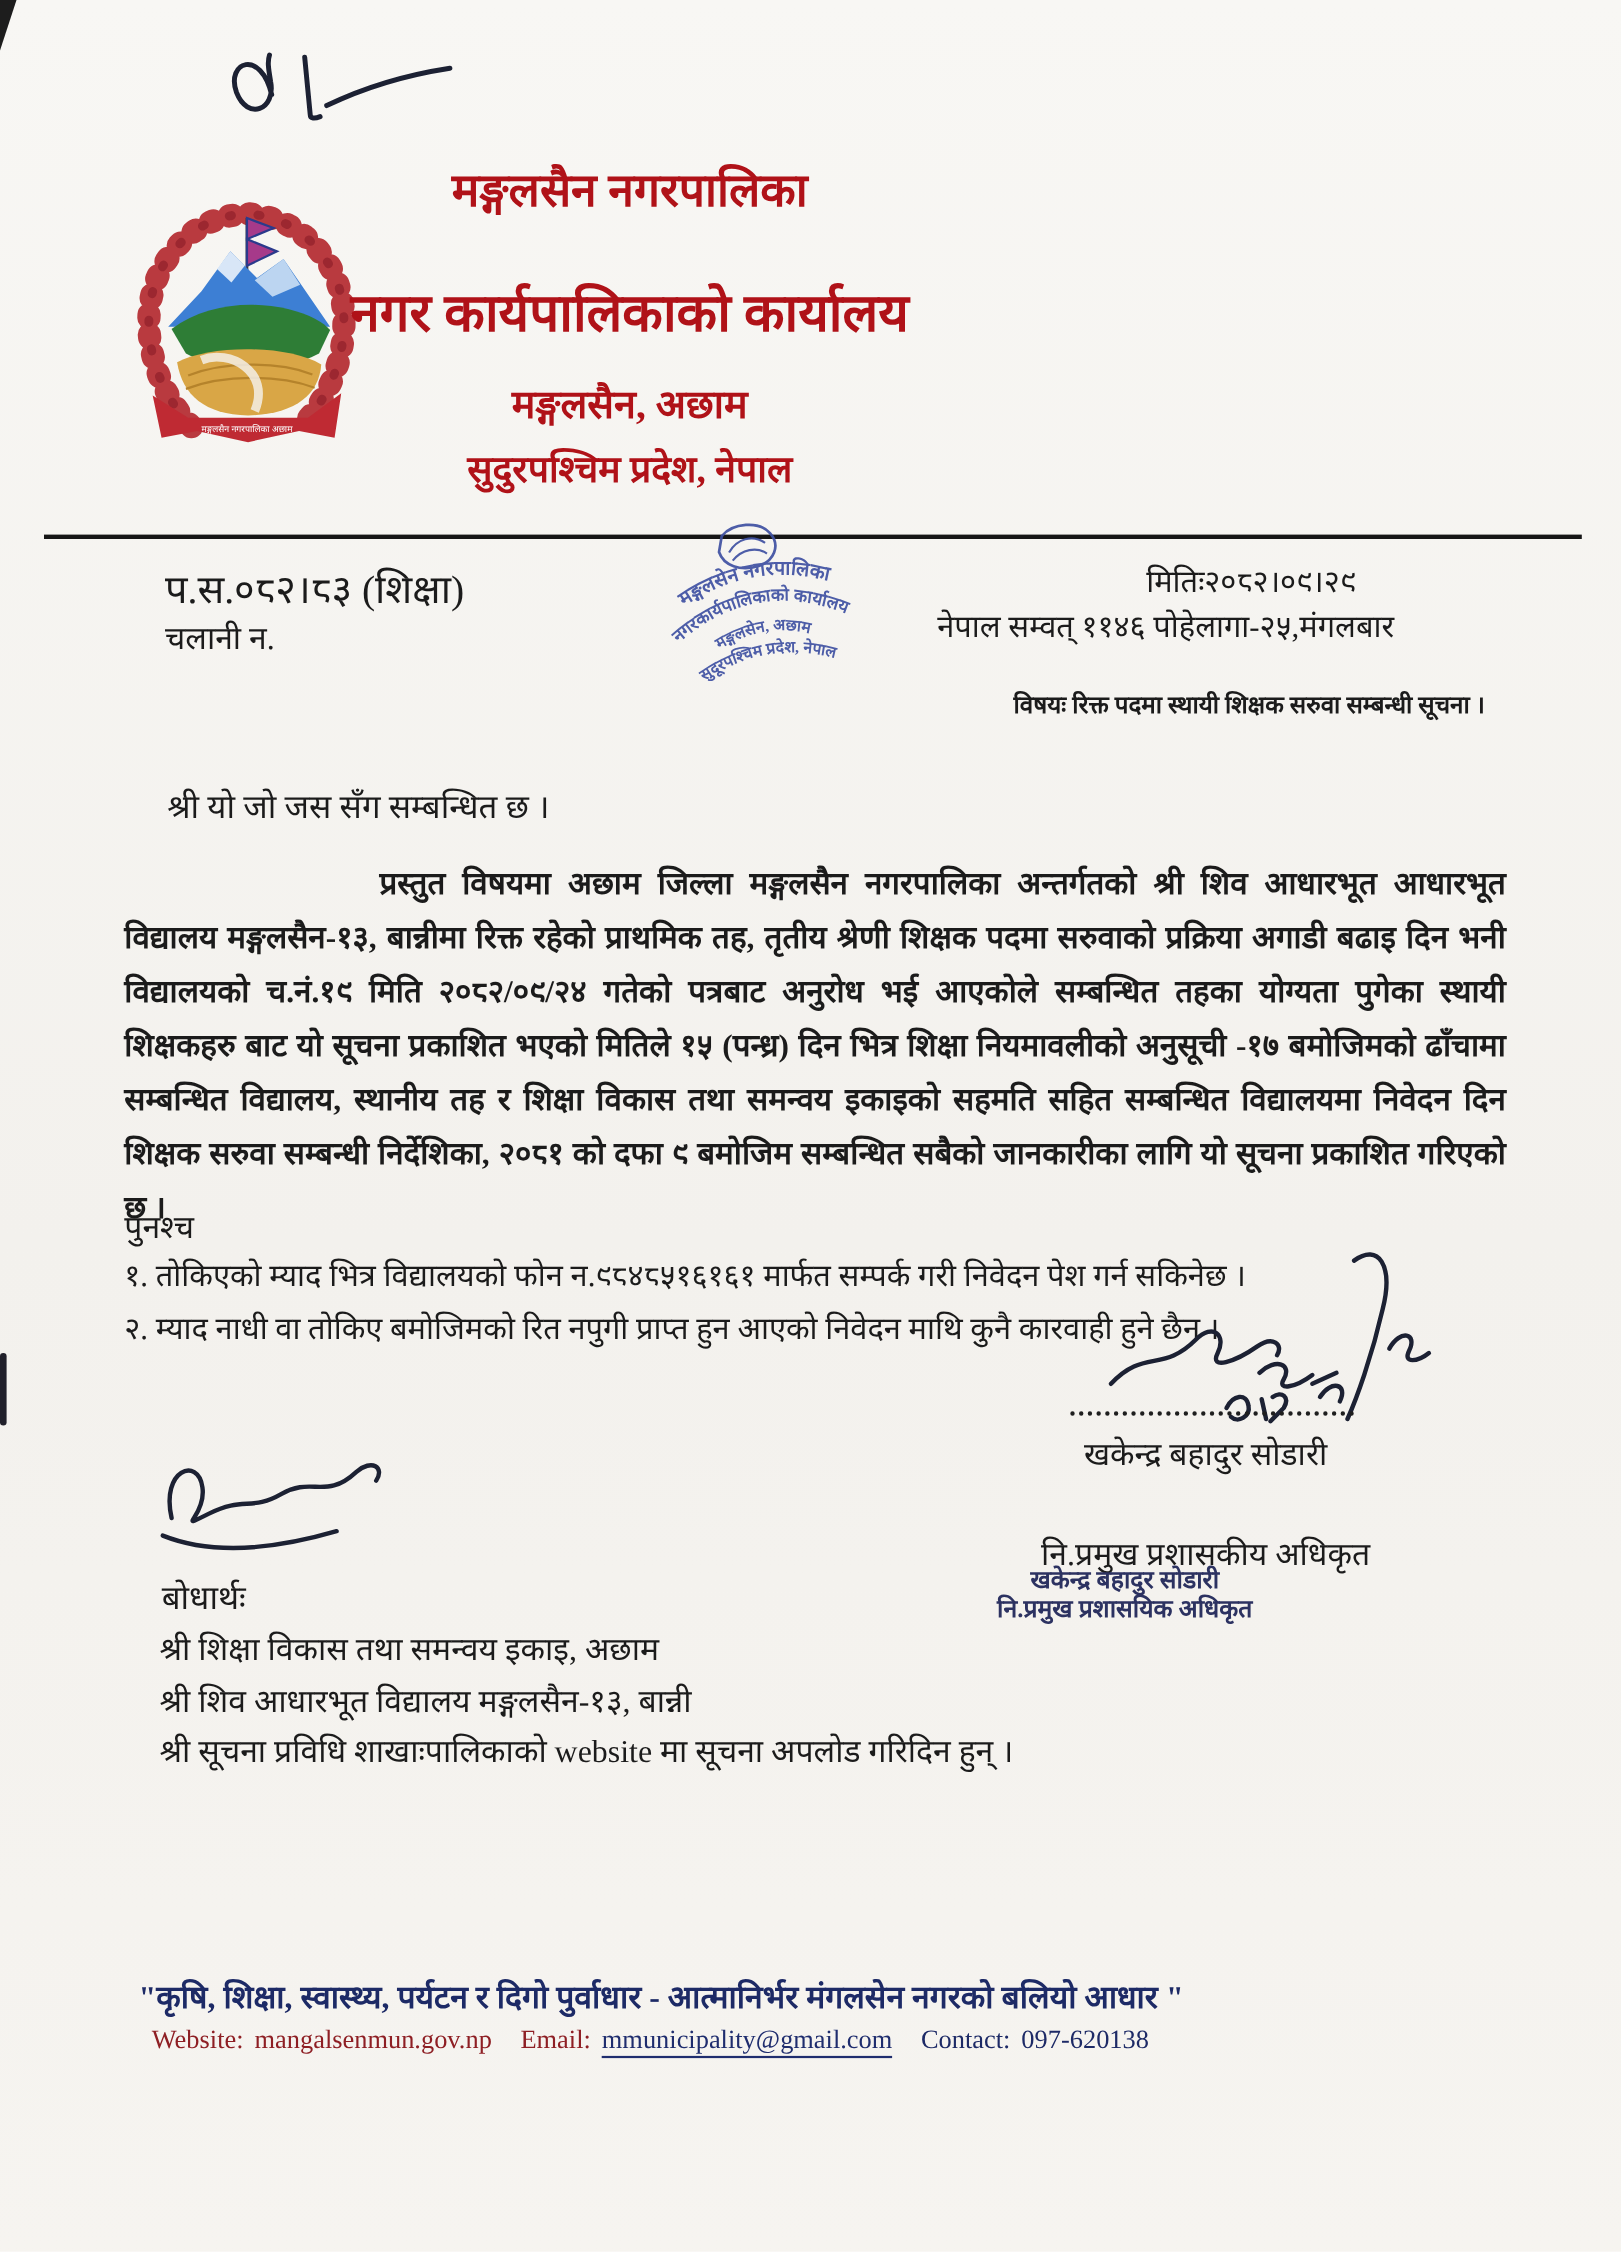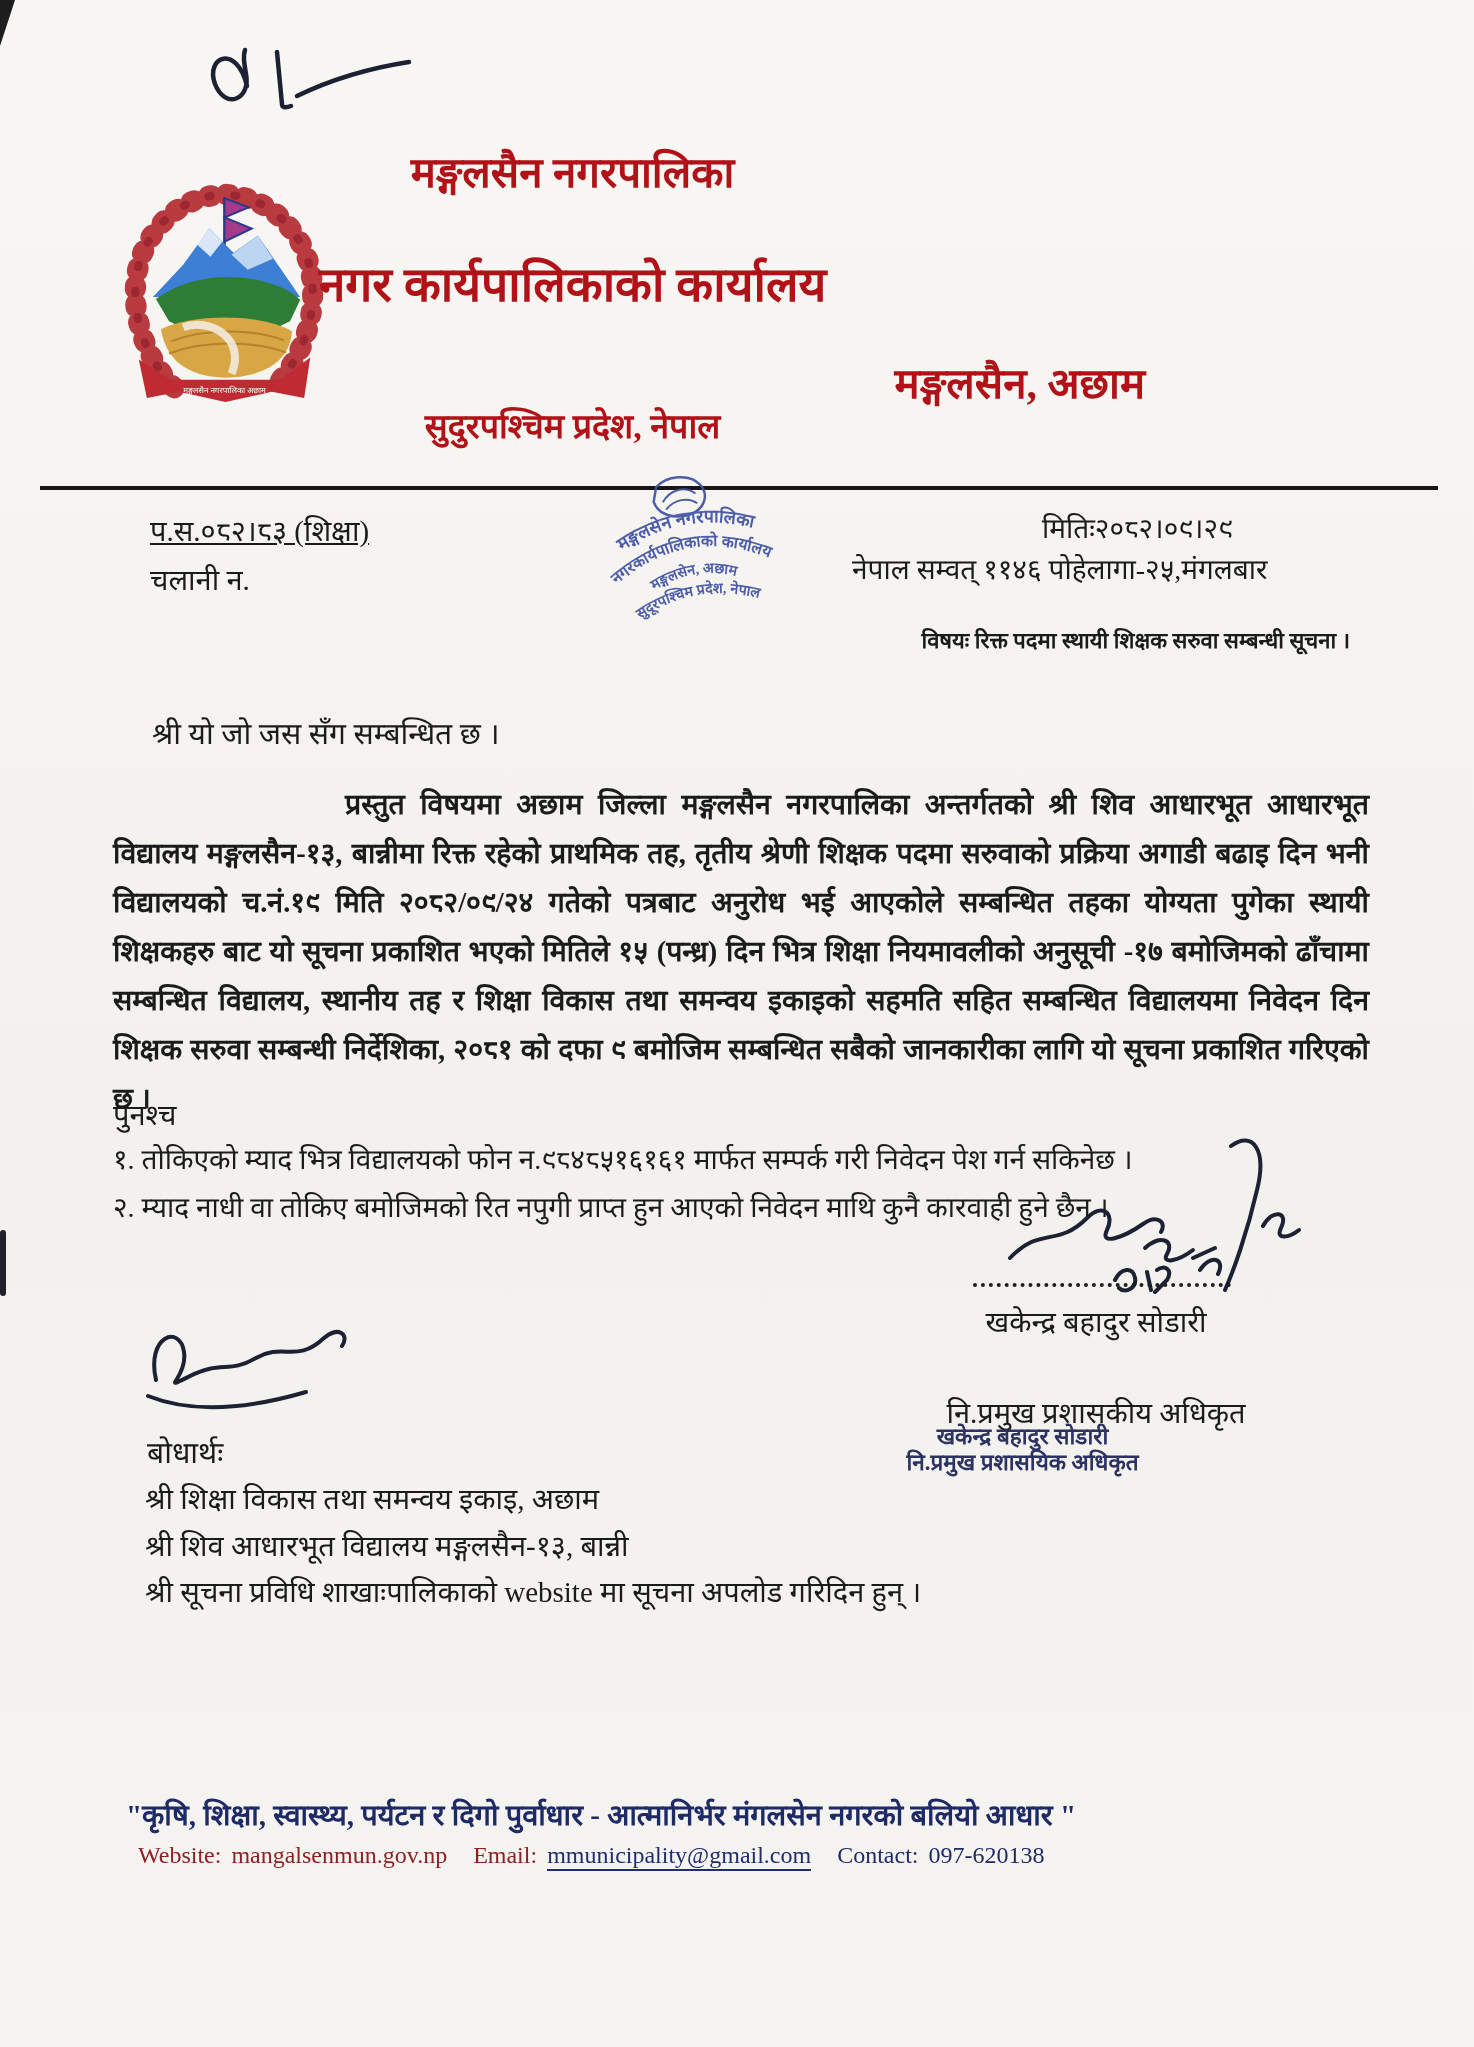--- a/index.html
+++ b/index.html
@@ -10,25 +10,25 @@
     color:#1b1b1b;
   }
   .abs{position:absolute;}
   
   .corner-mark{left:0;top:0;width:0;height:0;border-top:46px solid #1d1d1d;border-right:15px solid transparent;}
   .edge-mark{left:0;top:1230px;width:6px;height:66px;background:#20202a;border-radius:3px;}
   
   .h-red{color:#b01218;font-weight:bold;text-align:center;left:0;width:1145px;}
   .h1{top:142px;font-size:42px;}
   .h2{top:250px;font-size:48px;}
-  .h3{top:353px;font-size:42px;text-align:right;}
+  .h3{top:342px;font-size:36px;}
   .h4{top:402px;font-size:34px;}
   .divider{left:40px;top:486px;width:1398px;height:4px;background:#161616;}
   
-  .ref{left:150px;top:510px;font-size:29px;text-decoration:underline;}
+  .ref{left:150px;top:510px;font-size:36px;}
   .chalani{left:150px;top:559px;font-size:29px;text-align:center;}
   .date{left:1042px;top:508px;font-size:28px;}
   .sambat{left:852px;top:549px;font-size:28px;}
   
   .subject{left:0;top:624px;width:1350px;text-align:right;font-size:22px;font-weight:bold;}
   .salutation{left:152px;top:712px;font-size:30px;}
   .body-par{left:113px;top:780px;width:1256px;font-size:28.5px;line-height:49px;
             text-align:justify;text-indent:232px;margin:0;font-weight:bold;}
   .ps-title{left:113px;top:1094px;font-size:29px;text-align:center;}
   .ps-item{left:113px;font-size:28px;}

